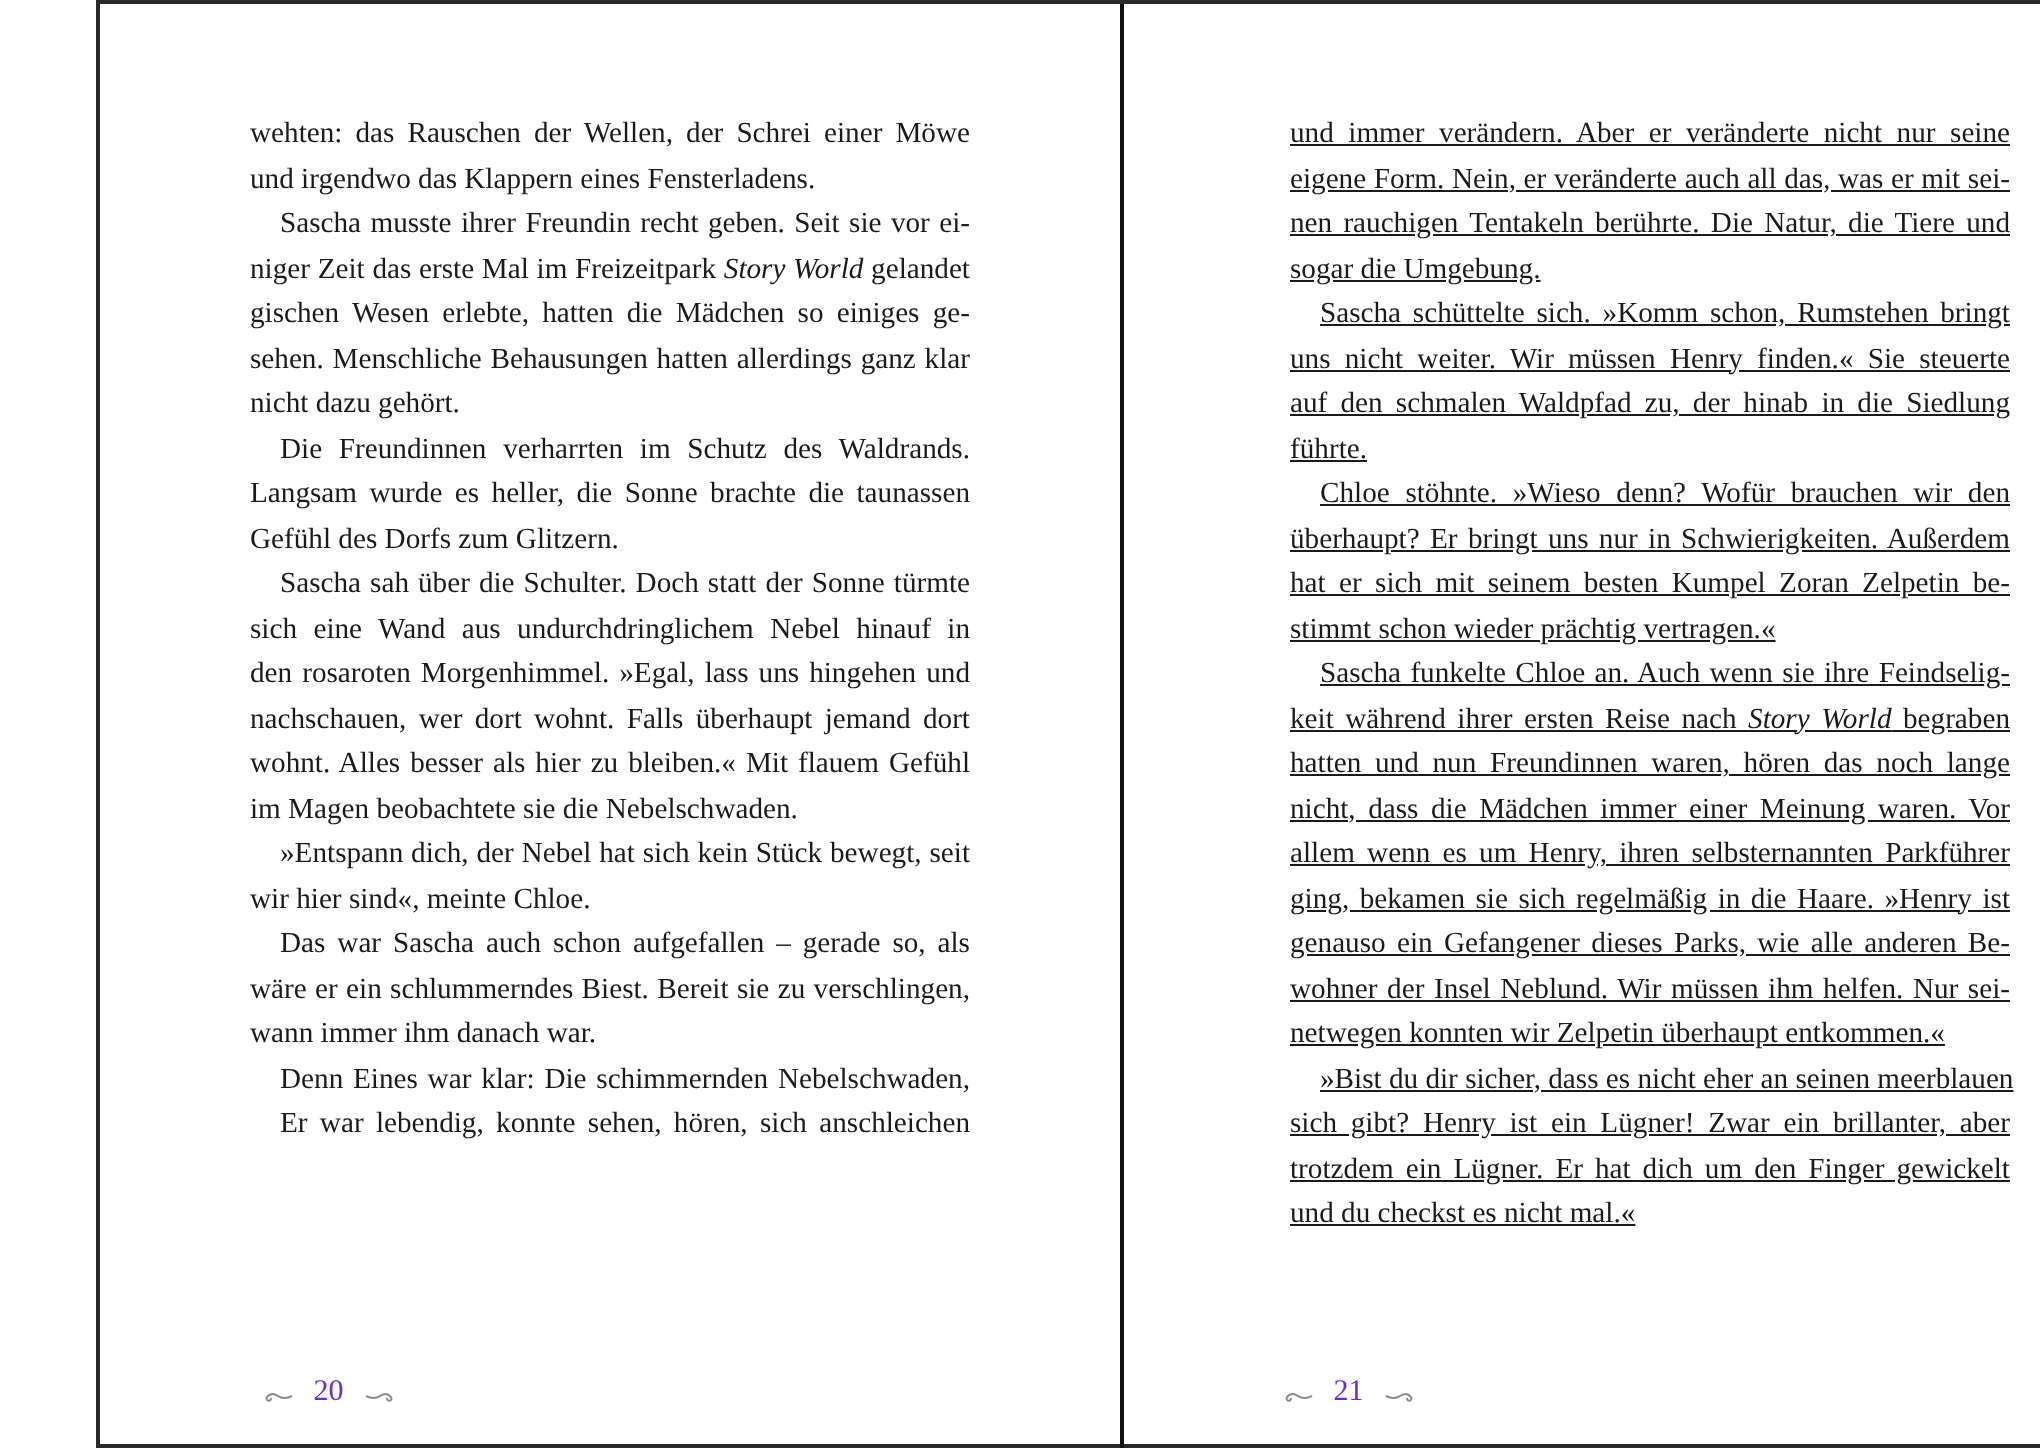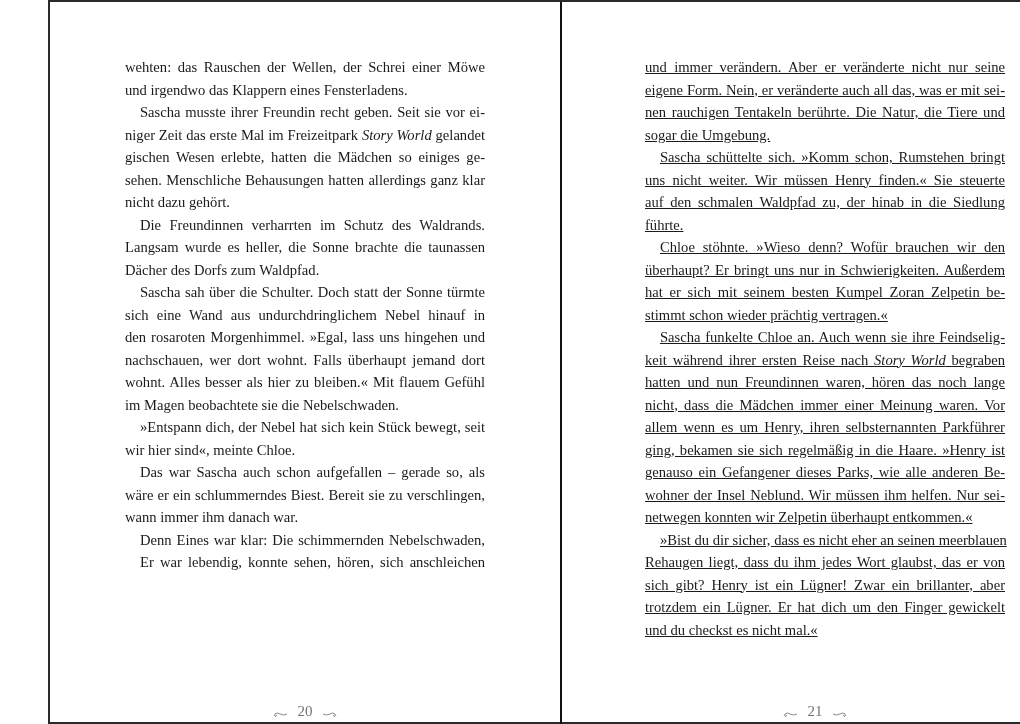--- a/index.html
+++ b/index.html
@@ -51,25 +51,25 @@
     }
     .line.last {
       text-align-last: left;
     }
     .line.indent {
       padding-left: 15px;
     }
     .line i { font-style: italic; }
     .folio {
       position: absolute;
-      top: 701px;
+      top: 686px;
       width: 360px;
-      text-align: center;
+      text-align: left;
       font-size: 15px;
-      color: #737373;
+      color: #6d28d9;
     }
     .folio.left { left: 75px; }
     .folio.right { left: 585px; }
     .orn {
       display: inline-block;
       width: 16px;
       height: 10px;
       vertical-align: middle;
       margin: 0 6px;
     }
@@ -84,21 +84,21 @@
   <div class="page left" id="left-page">
       <div class="line">wehten: das Rauschen der Wellen, der Schrei einer Möwe</div>
       <div class="line last">und irgendwo das Klappern eines Fensterladens.</div>
       <div class="line indent">Sascha musste ihrer Freundin recht geben. Seit sie vor ei-</div>
       <div class="line"><span>niger Zeit das erste Mal im Freizeitpark </span><i>Story World</i><span> gelandet</span></div>
       <div class="line">gischen Wesen erlebte, hatten die Mädchen so einiges ge-</div>
       <div class="line">sehen. Menschliche Behausungen hatten allerdings ganz klar</div>
       <div class="line last">nicht dazu gehört.</div>
       <div class="line indent">Die Freundinnen verharrten im Schutz des Waldrands.</div>
       <div class="line">Langsam wurde es heller, die Sonne brachte die taunassen</div>
-      <div class="line last">Dächer des Dorfs zum Waldpfad.</div>
+      <div class="line last">Gefühl des Dorfs zum Glitzern.</div>
       <div class="line indent">Sascha sah über die Schulter. Doch statt der Sonne türmte</div>
       <div class="line">sich eine Wand aus undurchdringlichem Nebel hinauf in</div>
       <div class="line">den rosaroten Morgenhimmel. »Egal, lass uns hingehen und</div>
       <div class="line">nachschauen, wer dort wohnt. Falls überhaupt jemand dort</div>
       <div class="line">wohnt. Alles besser als hier zu bleiben.« Mit flauem Gefühl</div>
       <div class="line last">im Magen beobachtete sie die Nebelschwaden.</div>
       <div class="line indent">»Entspann dich, der Nebel hat sich kein Stück bewegt, seit</div>
       <div class="line last">wir hier sind«, meinte Chloe.</div>
       <div class="line indent">Das war Sascha auch schon aufgefallen – gerade so, als</div>
       <div class="line">wäre er ein schlummerndes Biest. Bereit sie zu verschlingen,</div>
@@ -122,21 +122,20 @@
       <div class="line indent">Sascha funkelte Chloe an. Auch wenn sie ihre Feindselig-</div>
       <div class="line"><span>keit während ihrer ersten Reise nach </span><i>Story World</i><span> begraben</span></div>
       <div class="line">hatten und nun Freundinnen waren, hören das noch lange</div>
       <div class="line">nicht, dass die Mädchen immer einer Meinung waren. Vor</div>
       <div class="line">allem wenn es um Henry, ihren selbsternannten Parkführer</div>
       <div class="line">ging, bekamen sie sich regelmäßig in die Haare. »Henry ist</div>
       <div class="line">genauso ein Gefangener dieses Parks, wie alle anderen Be-</div>
       <div class="line">wohner der Insel Neblund. Wir müssen ihm helfen. Nur sei-</div>
       <div class="line last">netwegen konnten wir Zelpetin überhaupt entkommen.«</div>
       <div class="line indent">»Bist du dir sicher, dass es nicht eher an seinen meerblauen</div>
-      <div class="line">Rehaugen liegt, dass du ihm jedes Wort glaubst, das er von</div>
       <div class="line">sich gibt? Henry ist ein Lügner! Zwar ein brillanter, aber</div>
       <div class="line">trotzdem ein Lügner. Er hat dich um den Finger gewickelt</div>
       <div class="line last">und du checkst es nicht mal.«</div>
     </div>
 
   <div class="folio left">
     <span class="orn">
       <svg width="16" height="10" viewBox="0 0 16 10">
           <path d="M15 6 Q11 8 8 6 Q5 4 3 6 Q1.5 7.5 3 8.3 Q4.5 8.6 4.5 7" fill="none" stroke="#8a8a8a" stroke-width="1"></path>
         </svg>

